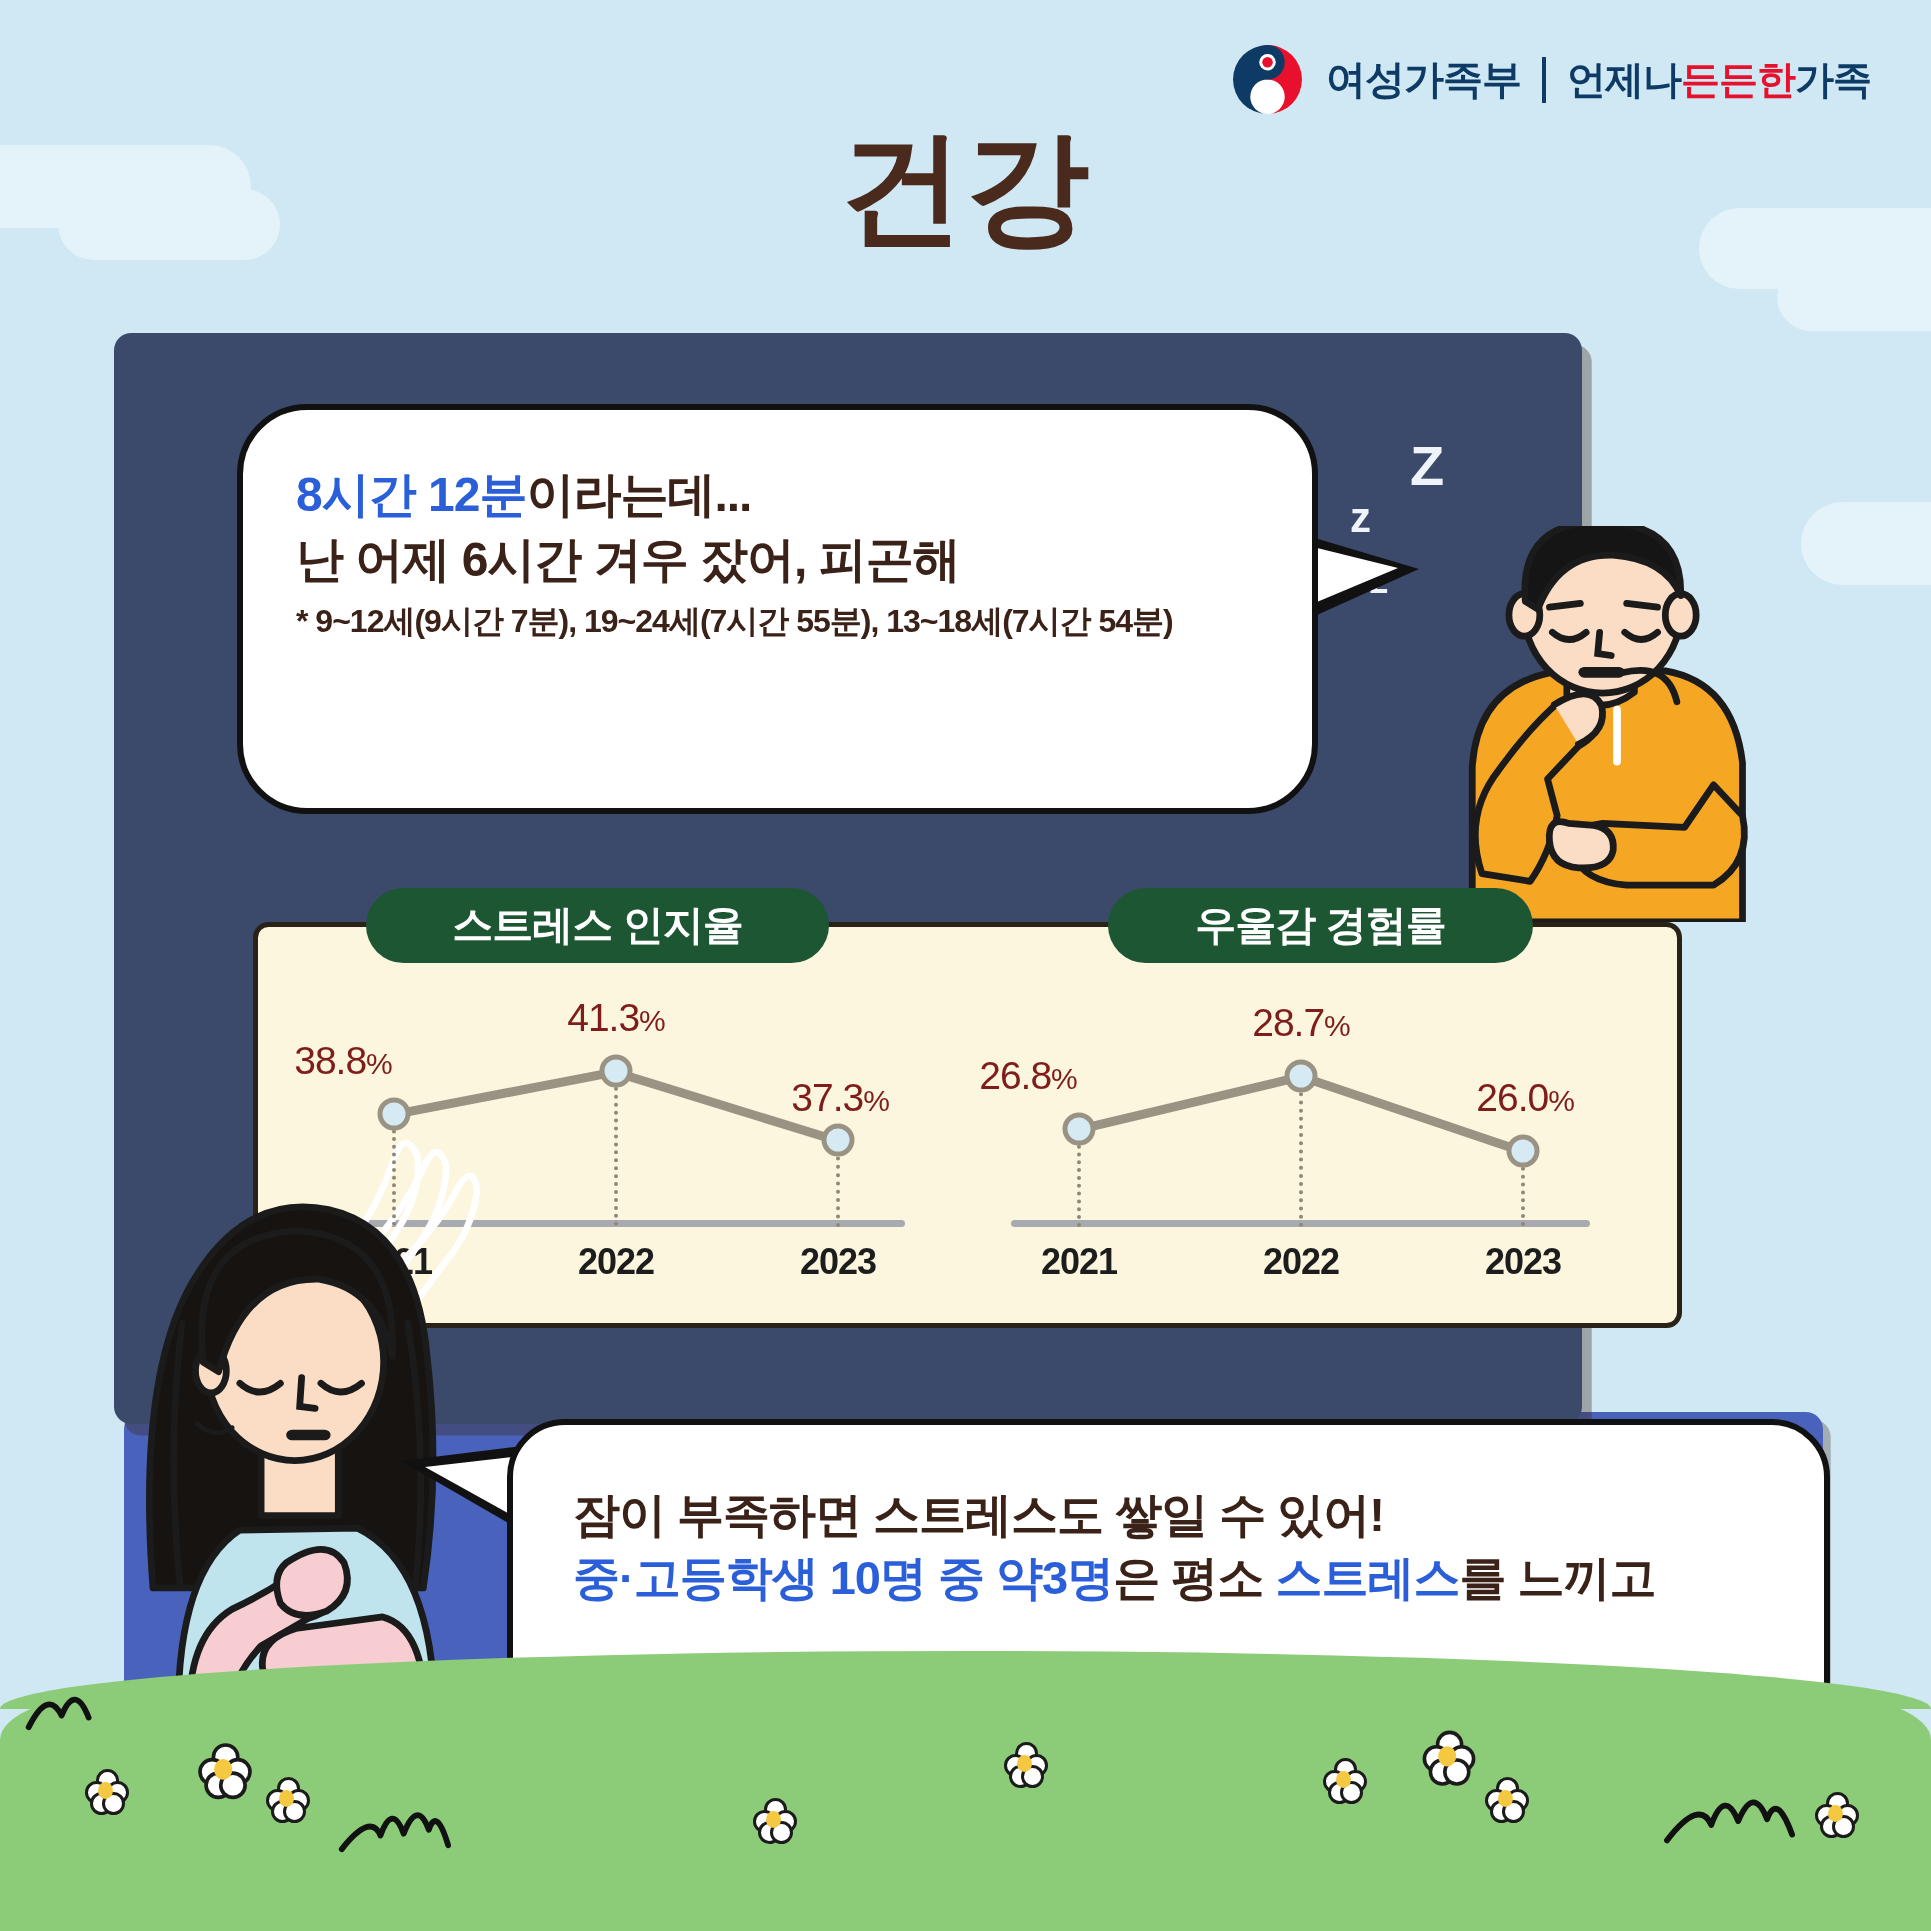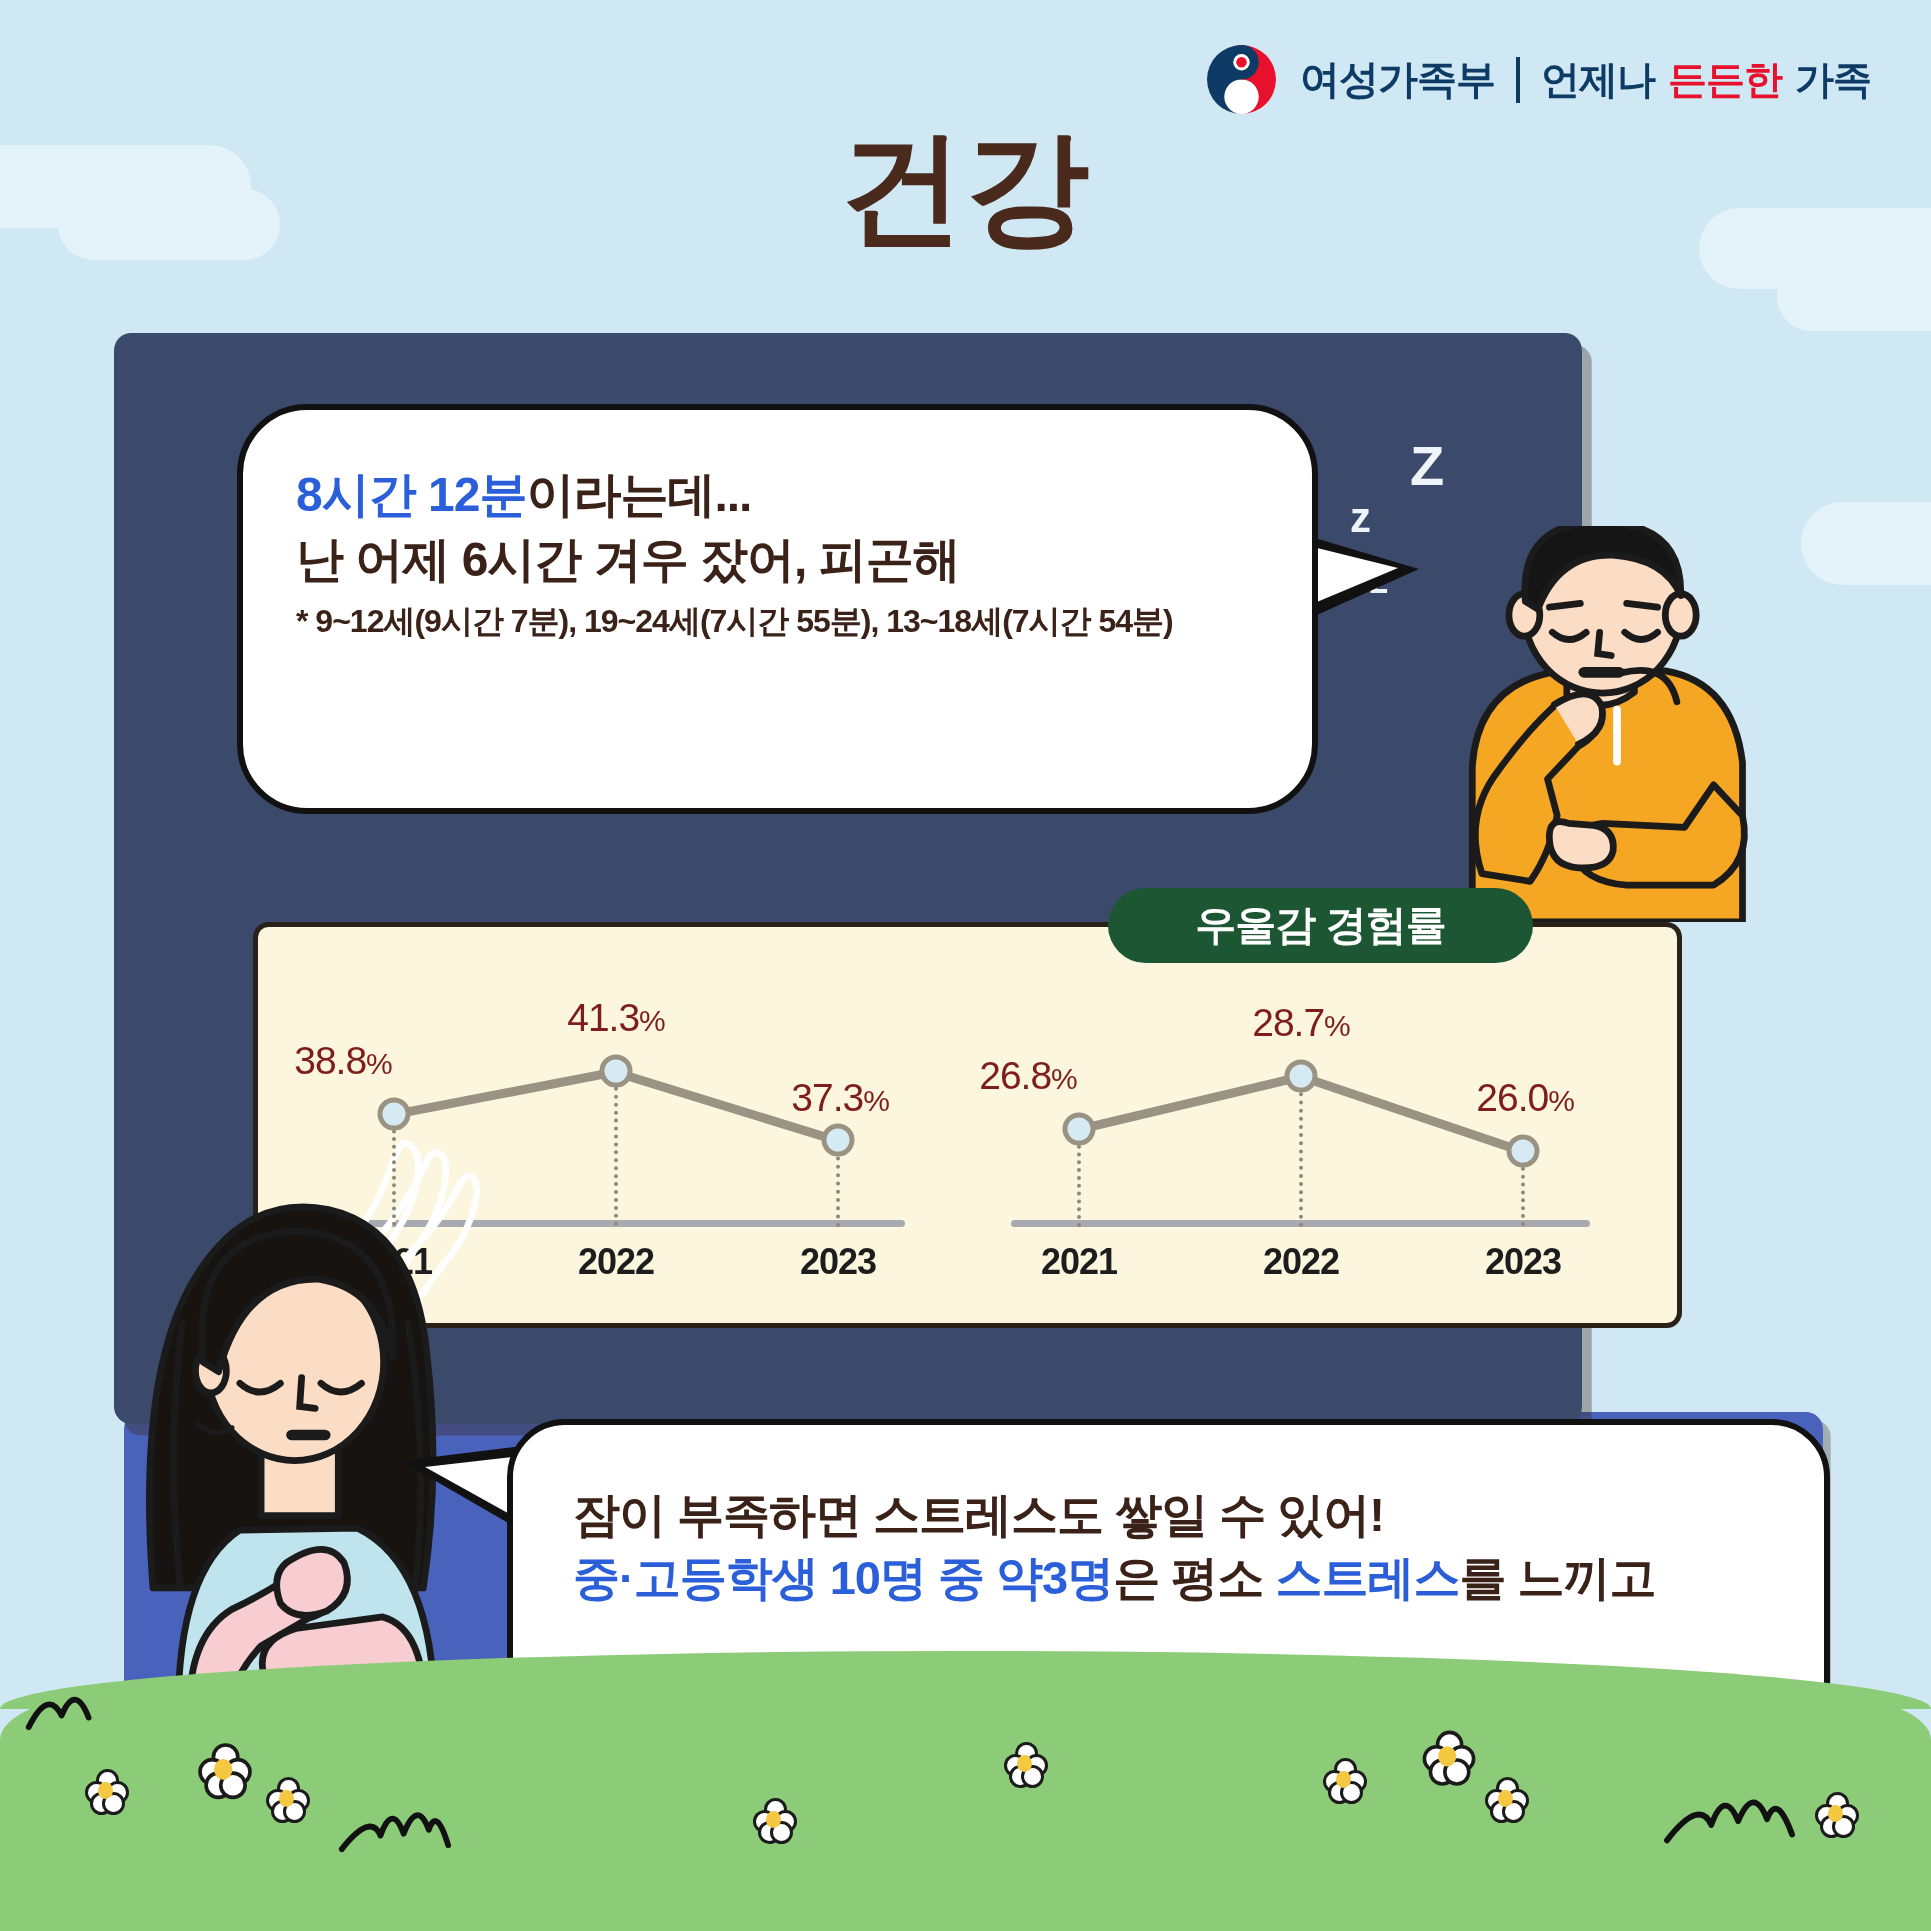--- a/index.html
+++ b/index.html
@@ -44,21 +44,21 @@
   #header-bar {
     position:absolute; top:42px; right:60px;
     display:flex; align-items:center; gap:21px;
   }
   #gov-logo { width:75px; height:75px; position:relative; }
   #ministry-name {
     font-size:40px; font-weight:700; color:#0d3b66; letter-spacing:-1px;
     font-family:"Liberation Sans", sans-serif;
   }
   #divider-bar { width:3.9px; height:46px; background:#0d3b66; }
-  #slogan { font-size:39px; font-weight:700; letter-spacing:-1px; display:flex; gap:13px; align-items:baseline; }
+  #slogan { font-size:39px; font-weight:700; letter-spacing:-1px; display:flex; gap:0; align-items:baseline; }
   #slogan .nv { color:#0d3b66; }
   #slogan .rd { color:#e8112d; }
 
   
   #page-title {
     position:absolute; top:106px; left:0; width:1931px; text-align:center;
     font-size:124px; font-weight:900; color:#4a2a1c; letter-spacing:1.9px;
     font-family:"Liberation Sans", sans-serif;
   }
 
@@ -256,20 +256,21 @@
 <div id="bubble-top-tail-in"></div>
 <div id="bubble-top">
   <div class="bubble-line">
     <span class="blue">8시간 12분</span><span>이라는데...</span>
   </div>
   <div class="bubble-line">난 어제 6시간 겨우 잤어, 피곤해</div>
   <div id="bubble-footnote">* 9~12세(9시간 7분), 19~24세(7시간 55분), 13~18세(7시간 54분)</div>
 </div>
 
 <div id="chart-card">
+  <div class="chart-pill" id="pill-left">스트레스 인지율</div>
   <div class="chart-pill" id="pill-right">우울감 경험률</div>
 
   <div class="chart-plot" id="plot-left">
     <div class="axis-line"></div>
   <div class="pt-stem" style="left: 68px; top: 123px; height: 112px;"></div>
       <div class="pt-stem" style="left: 290px; top: 80px; height: 155px;"></div>
       <div class="pt-stem" style="left: 512px; top: 149px; height: 87px;"></div>
       <div class="seg" style="left: 68px; top: 119px; width: 226px; background: rgb(154, 147, 132); transform: rotate(-10.8987deg);"></div>
       <div class="seg" style="left: 290px; top: 77px; width: 232px; background: rgb(154, 147, 132); transform: rotate(17.1227deg);"></div>
       <div class="pt" style="left: 68px; top: 123px; background: rgb(213, 234, 242); border-color: rgb(154, 147, 132);"></div>

